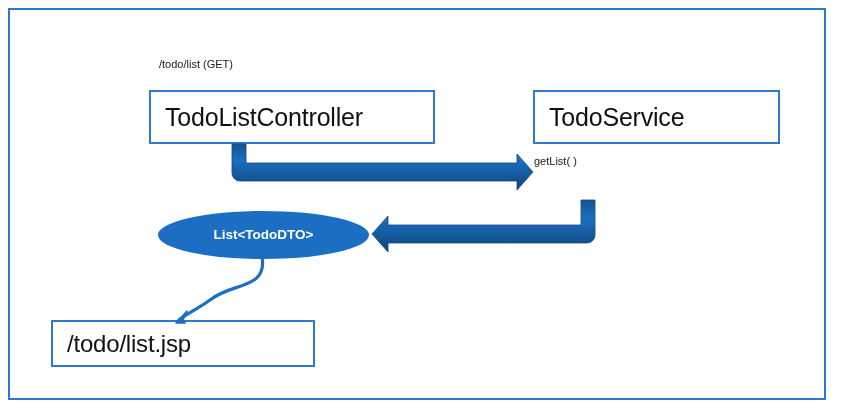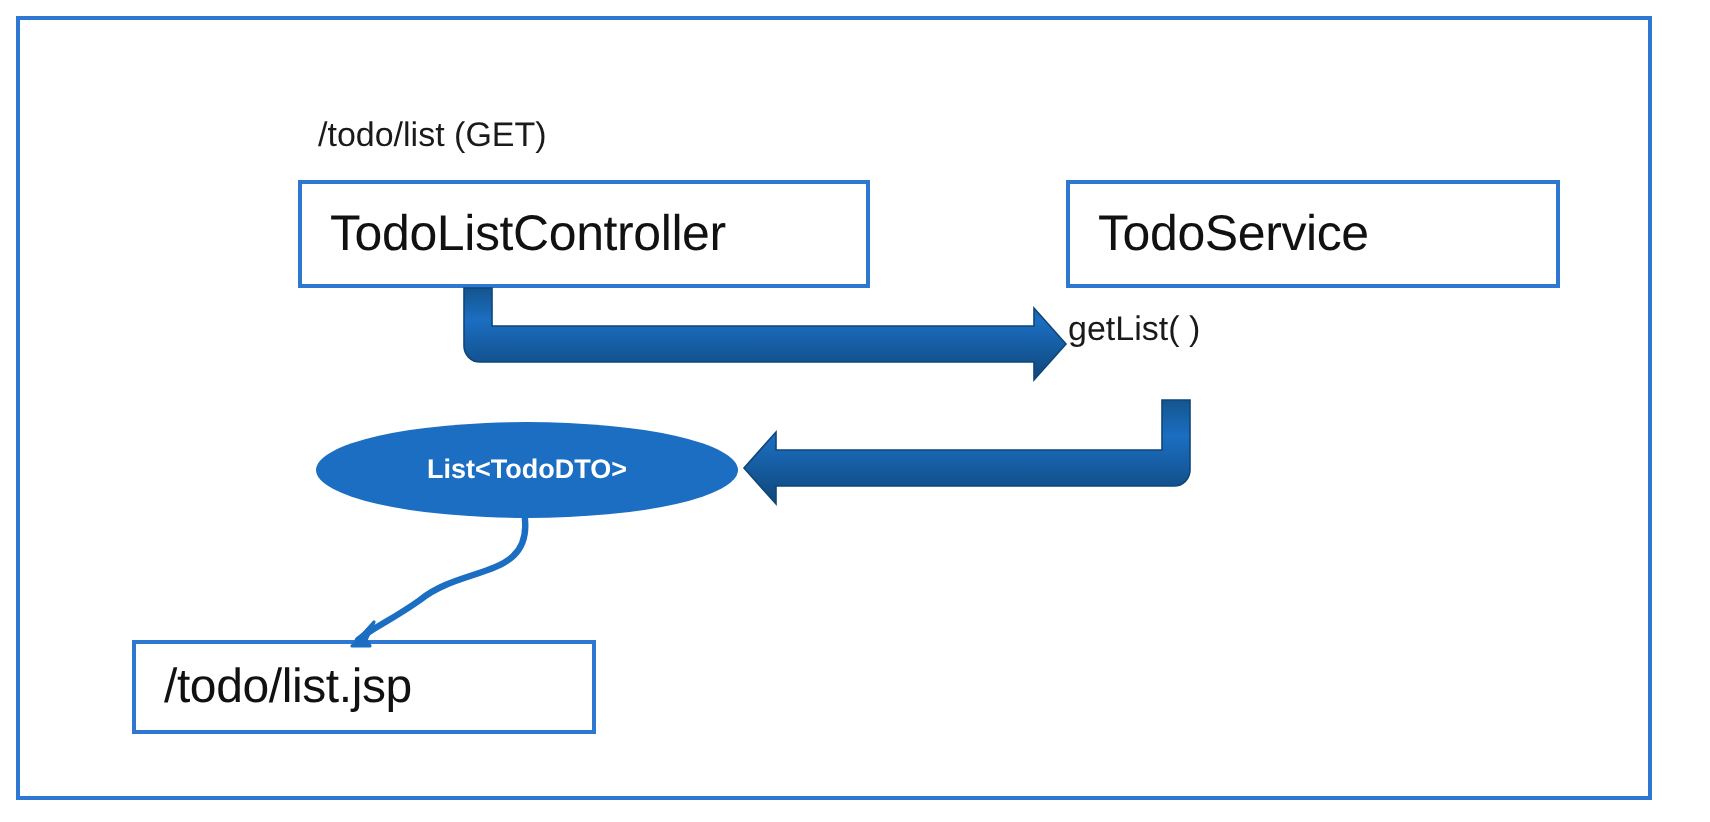--- a/index.html
+++ b/index.html
@@ -56,32 +56,31 @@
   }
   #box-service {
     left: 533px;
     top: 90px;
     width: 247px;
     height: 54px;
   }
   #box-jsp {
     left: 51px;
     top: 320px;
-    width: 232px;
+    width: 264px;
     height: 47px;
-    margin-left: 15px;
   }
   #box-jsp .node-label {
     font-size: 24px;
   }
   
   .annotation {
     position: absolute;
     color: #1a1a1a;
-    font-size: 17px;
+    font-size: 11px;
     line-height: 1;
     white-space: nowrap;
   }
   #label-request {
     left: 159px;
     top: 59px;
   }
   #label-getlist {
     left: 534px;
     top: 156px;

